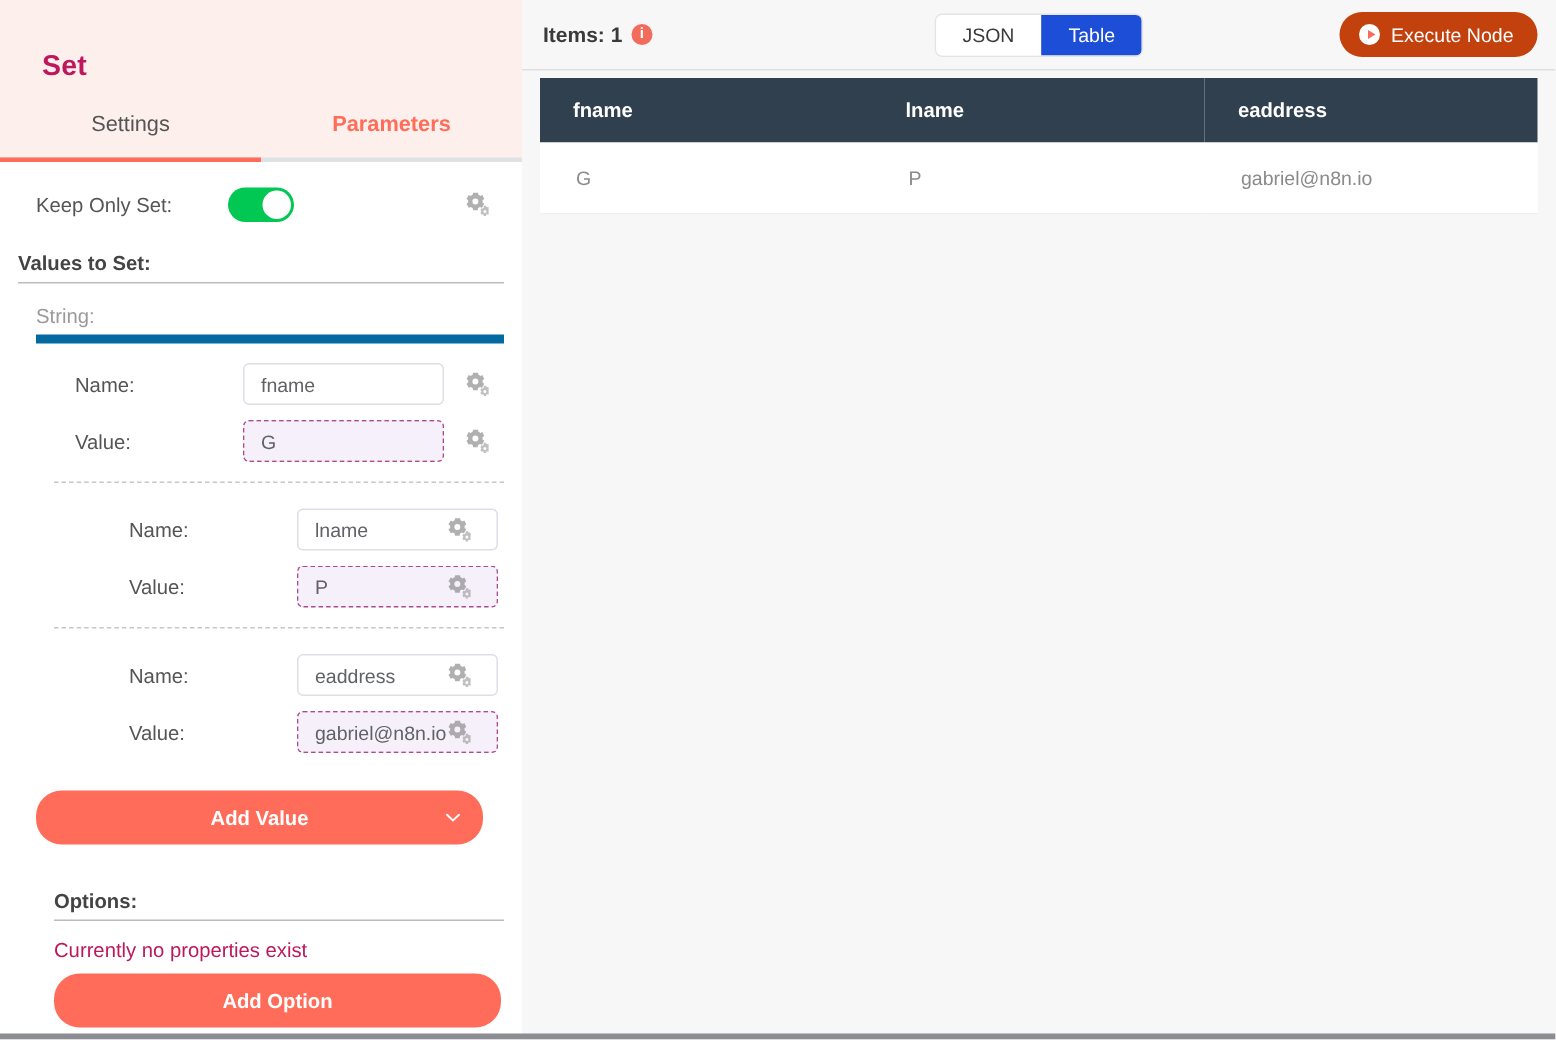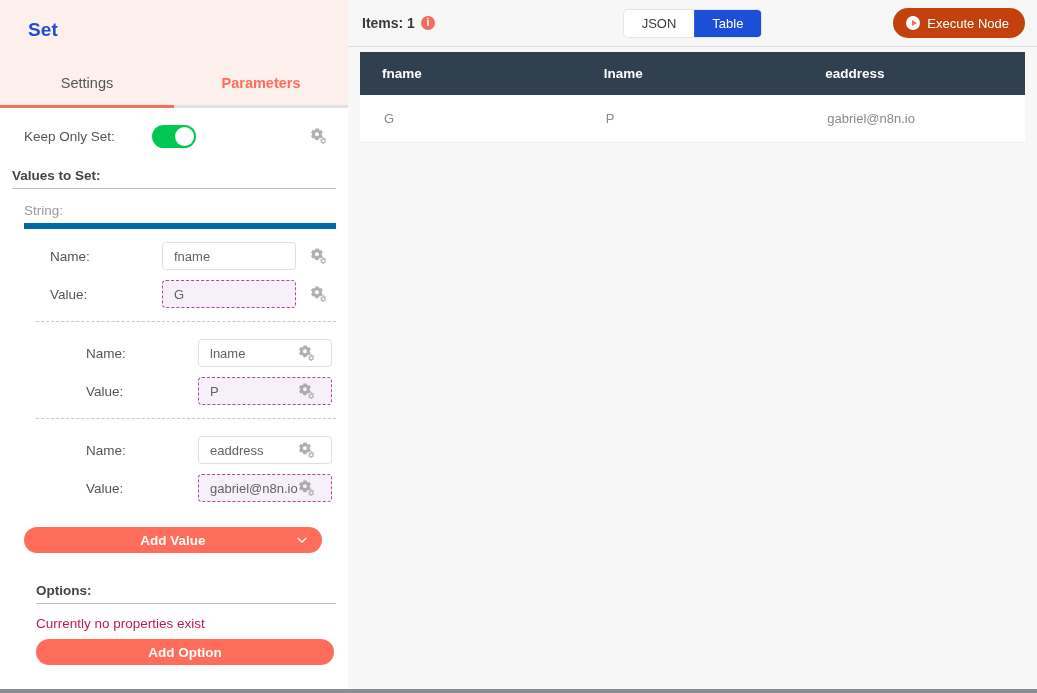--- a/index.html
+++ b/index.html
@@ -33,22 +33,22 @@
 
   .panel-header {
     background: #fdf0ec;
     height: 108px;
     position: relative;
   }
 
   .node-title {
     font-size: 19px;
     font-weight: bold;
-    color: #1d4ed8;
-    padding: 19px 0 0 28px;
+    color: #be185d;
+    padding: 34px 0 0 28px;
     letter-spacing: 0.1px;
   }
 
   .tabs {
     display: flex;
     position: absolute;
     bottom: 0;
     left: 0;
     right: 0;
     height: 46px;
@@ -186,21 +186,21 @@
   }
   .input::placeholder { color: #b4b7bd; }
 
   
   .btn-primary {
     display: block;
     background: #ff6d5a;
     color: #fff;
     border: none;
     border-radius: 17px;
-    height: 26px;
+    height: 36px;
     font-size: 13.5px;
     font-weight: bold;
     cursor: pointer;
     font-family: "Liberation Sans", sans-serif;
     position: relative;
   }
   .btn-add-value {
     width: 298px;
     margin: 16px 0 0 24px;
   }

